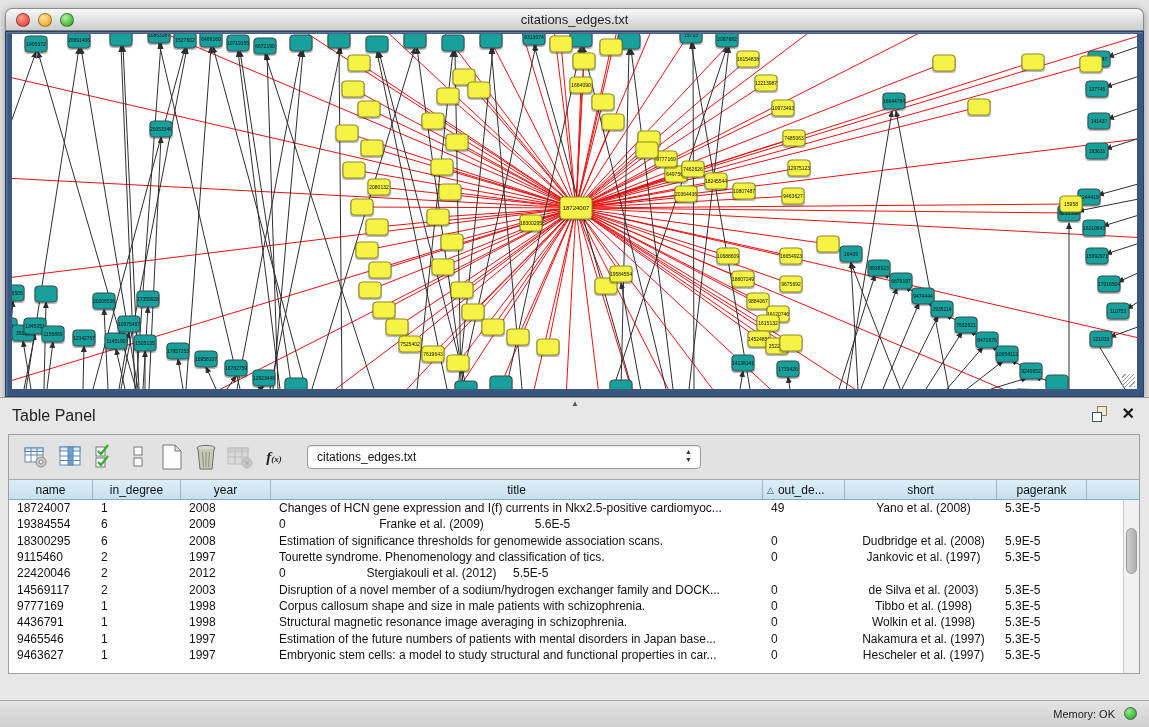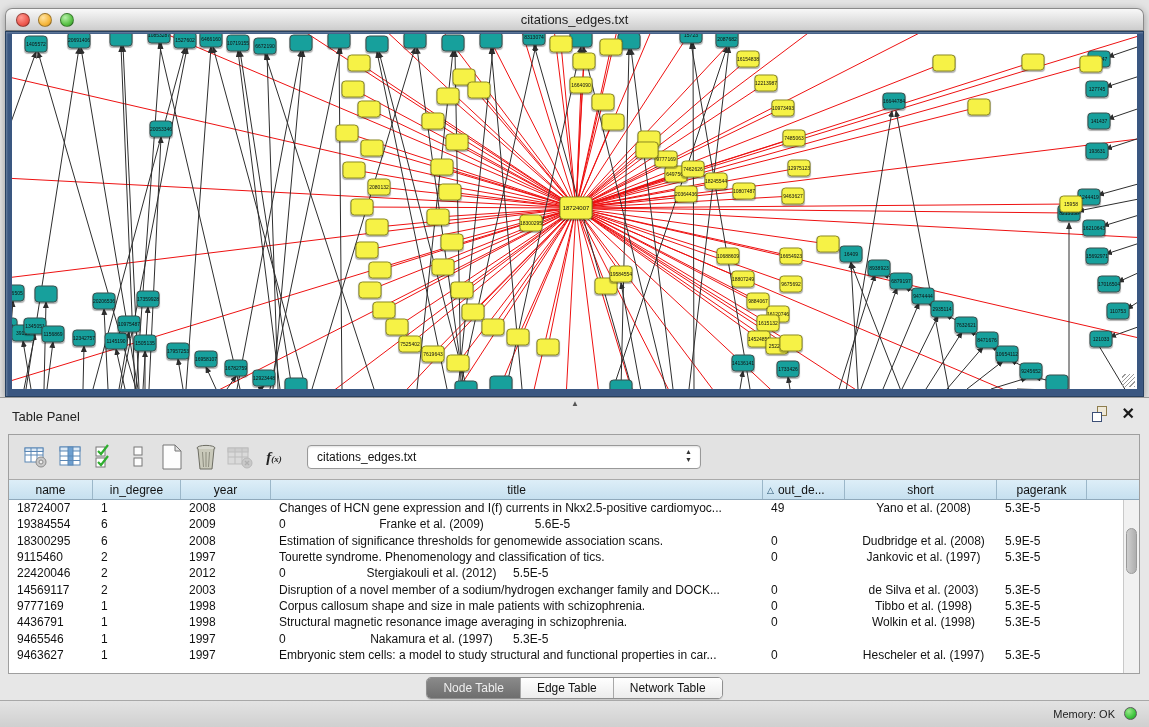--- a/index.html
+++ b/index.html
@@ -20,21 +20,21 @@
   .net-canvas svg{position:absolute;left:0;top:0;}
   .nd{position:absolute;width:21px;height:15px;border-radius:4px;border:1px solid #4a4a4a;transform:translate(-50%,-50%);display:flex;align-items:center;justify-content:center;font-size:5px;line-height:5px;color:#111;white-space:nowrap;box-shadow:0 1px 1px rgba(0,0,0,.3);z-index:2;}
   .nd.y{background:#f6f246;border-color:#8f8d23;}
   .nd.t{background:#17a09c;border-color:#39514f;}
   .nd.hub{width:31px;height:21px;font-size:6px;z-index:3;}
   .resize-grip{position:absolute;right:2px;bottom:2px;width:13px;height:13px;background:repeating-linear-gradient(135deg,transparent 0 2px,#9a9a9a 2px 3px);z-index:4;}
 
   
   .table-panel{position:absolute;left:0;top:397px;width:1149px;height:303px;background:#e7e7e7;border-top:1px solid #9a9a9a;}
   .tp-header{position:absolute;left:0;top:0;right:0;height:36px;display:flex;align-items:center;}
-  .tp-title{font-size:13px;color:#222;margin-left:12px;}
+  .tp-title{font-size:16px;color:#222;margin-left:12px;}
   .tp-header-icons{position:absolute;right:14px;top:8px;display:flex;align-items:center;gap:14px;}
   .float-icon{position:relative;width:16px;height:16px;}
   .float-icon .sq-back{position:absolute;left:5px;top:0;width:8px;height:8px;border:1px solid #8e7d4d;background:#efe9d8;}
   .float-icon .sq-front{position:absolute;left:0;top:6px;width:8px;height:8px;border:1px solid #3c4f76;background:#fff;}
   .close-icon{font-size:16px;font-weight:bold;color:#1a1a1a;line-height:16px;}
   .divider-grip{position:absolute;left:571px;top:1px;font-size:8px;color:#555;}
 
   .tp-container{position:absolute;left:8px;top:36px;width:1132px;height:240px;background:#e2e2e2;border:1px solid #9f9f9f;box-sizing:border-box;}
   .tp-toolbar{height:44px;display:flex;align-items:center;padding-left:12px;}
   .tbtn{display:flex;align-items:center;justify-content:center;width:30px;height:30px;margin-right:4px;}
@@ -614,47 +614,41 @@
               <div class="tcell" style="width: 90px; text-align: left;">1998</div>
               <div class="tcell" style="width: 492px; text-align: left;">Structural magnetic resonance image averaging in schizophrenia.</div>
               <div class="tcell" style="width: 82px; text-align: left;">0</div>
               <div class="tcell" style="width: 152px; text-align: center;">Wolkin et al. (1998)</div>
               <div class="tcell" style="width: 90px; text-align: left;">5.3E-5</div>
             </div>
             <div class="trow">
               <div class="tcell" style="width: 84px; text-align: left;">9465546</div>
               <div class="tcell" style="width: 88px; text-align: left;">1</div>
               <div class="tcell" style="width: 90px; text-align: left;">1997</div>
+              <div class="tcell" style="width: 492px; text-align: left;">Estimation of the future numbers of patients with mental disorders in Japan base...</div>
               <div class="tcell" style="width: 82px; text-align: left;">0</div>
               <div class="tcell" style="width: 152px; text-align: center;">Nakamura et al. (1997)</div>
               <div class="tcell" style="width: 90px; text-align: left;">5.3E-5</div>
             </div>
             <div class="trow">
               <div class="tcell" style="width: 84px; text-align: left;">9463627</div>
               <div class="tcell" style="width: 88px; text-align: left;">1</div>
               <div class="tcell" style="width: 90px; text-align: left;">1997</div>
               <div class="tcell" style="width: 492px; text-align: left;">Embryonic stem cells: a model to study structural and functional properties in car...</div>
               <div class="tcell" style="width: 82px; text-align: left;">0</div>
               <div class="tcell" style="width: 152px; text-align: center;">Hescheler et al. (1997)</div>
               <div class="tcell" style="width: 90px; text-align: left;">5.3E-5</div>
             </div>
           </div>
         <div class="vscroll">
           <div class="vthumb"></div>
         </div>
       </div>
     </div>
 
-    <div class="tp-tabs">
-      <div class="seg" id="seg-tabs">
-          <div class="seg-btn sel">Node Table</div>
-          <div class="seg-btn">Edge Table</div>
-          <div class="seg-btn">Network Table</div>
-        </div>
-    </div>
   </div>
 
   <div class="status-bar">
     <span class="mem">Memory: OK</span>
     <span class="mem-dot"></span>
   </div>
 
 </div>
 
 </body></html>

